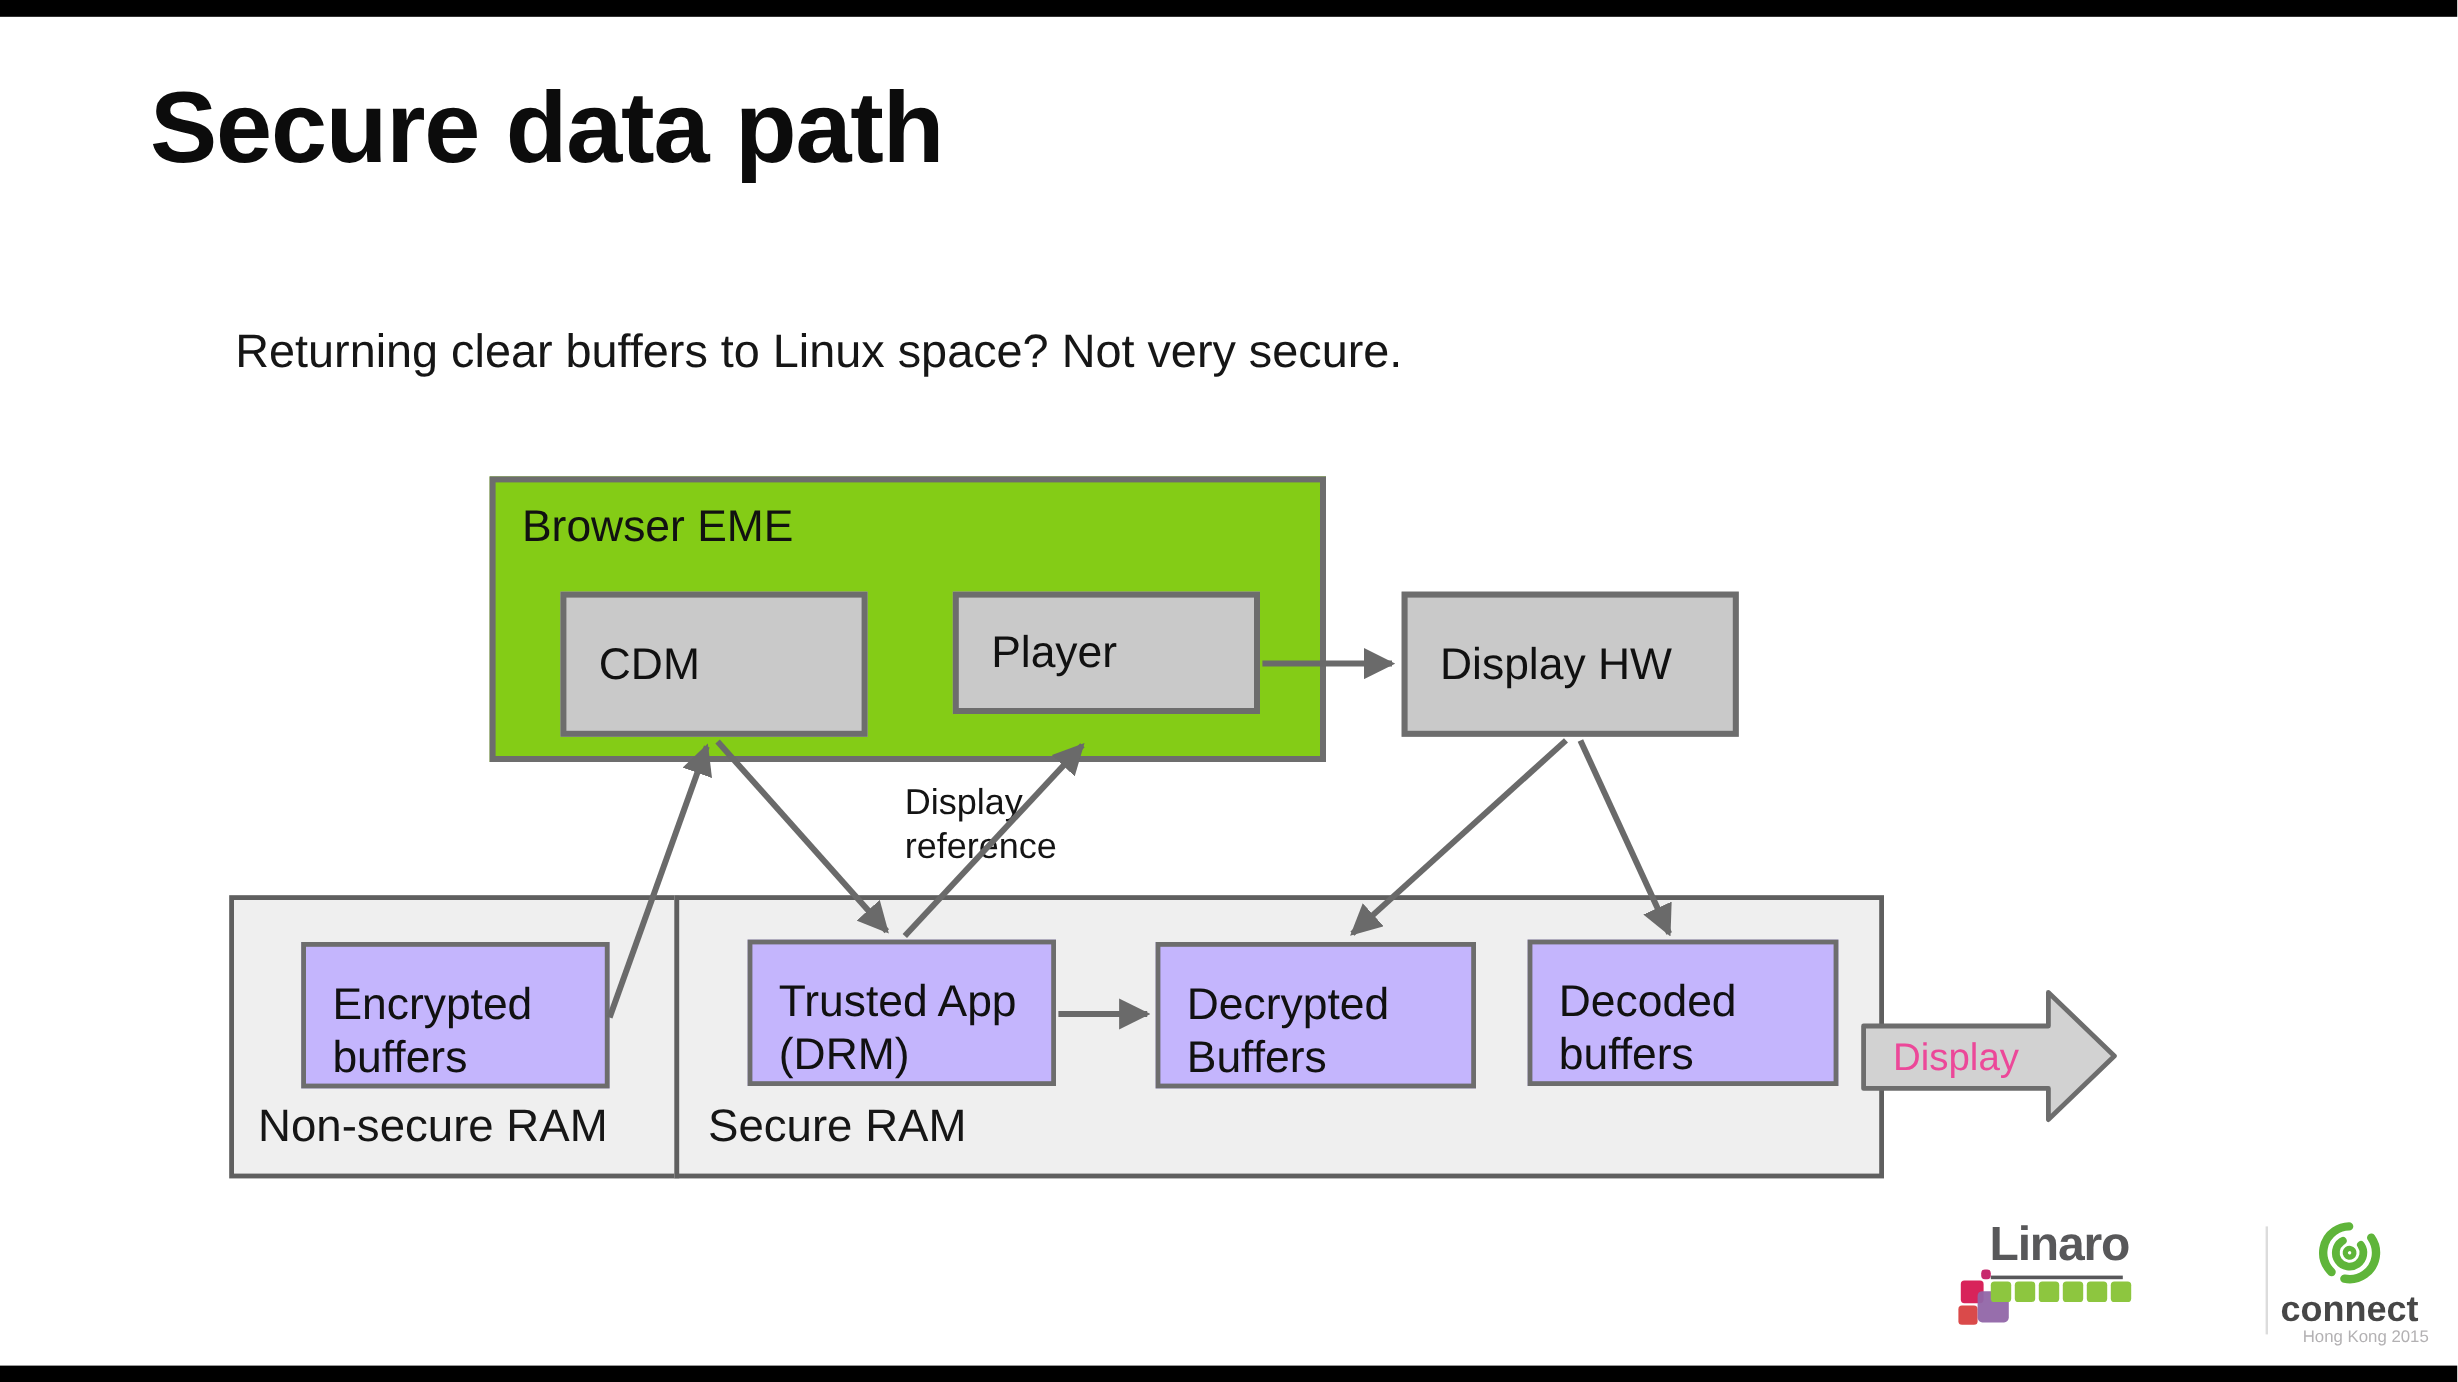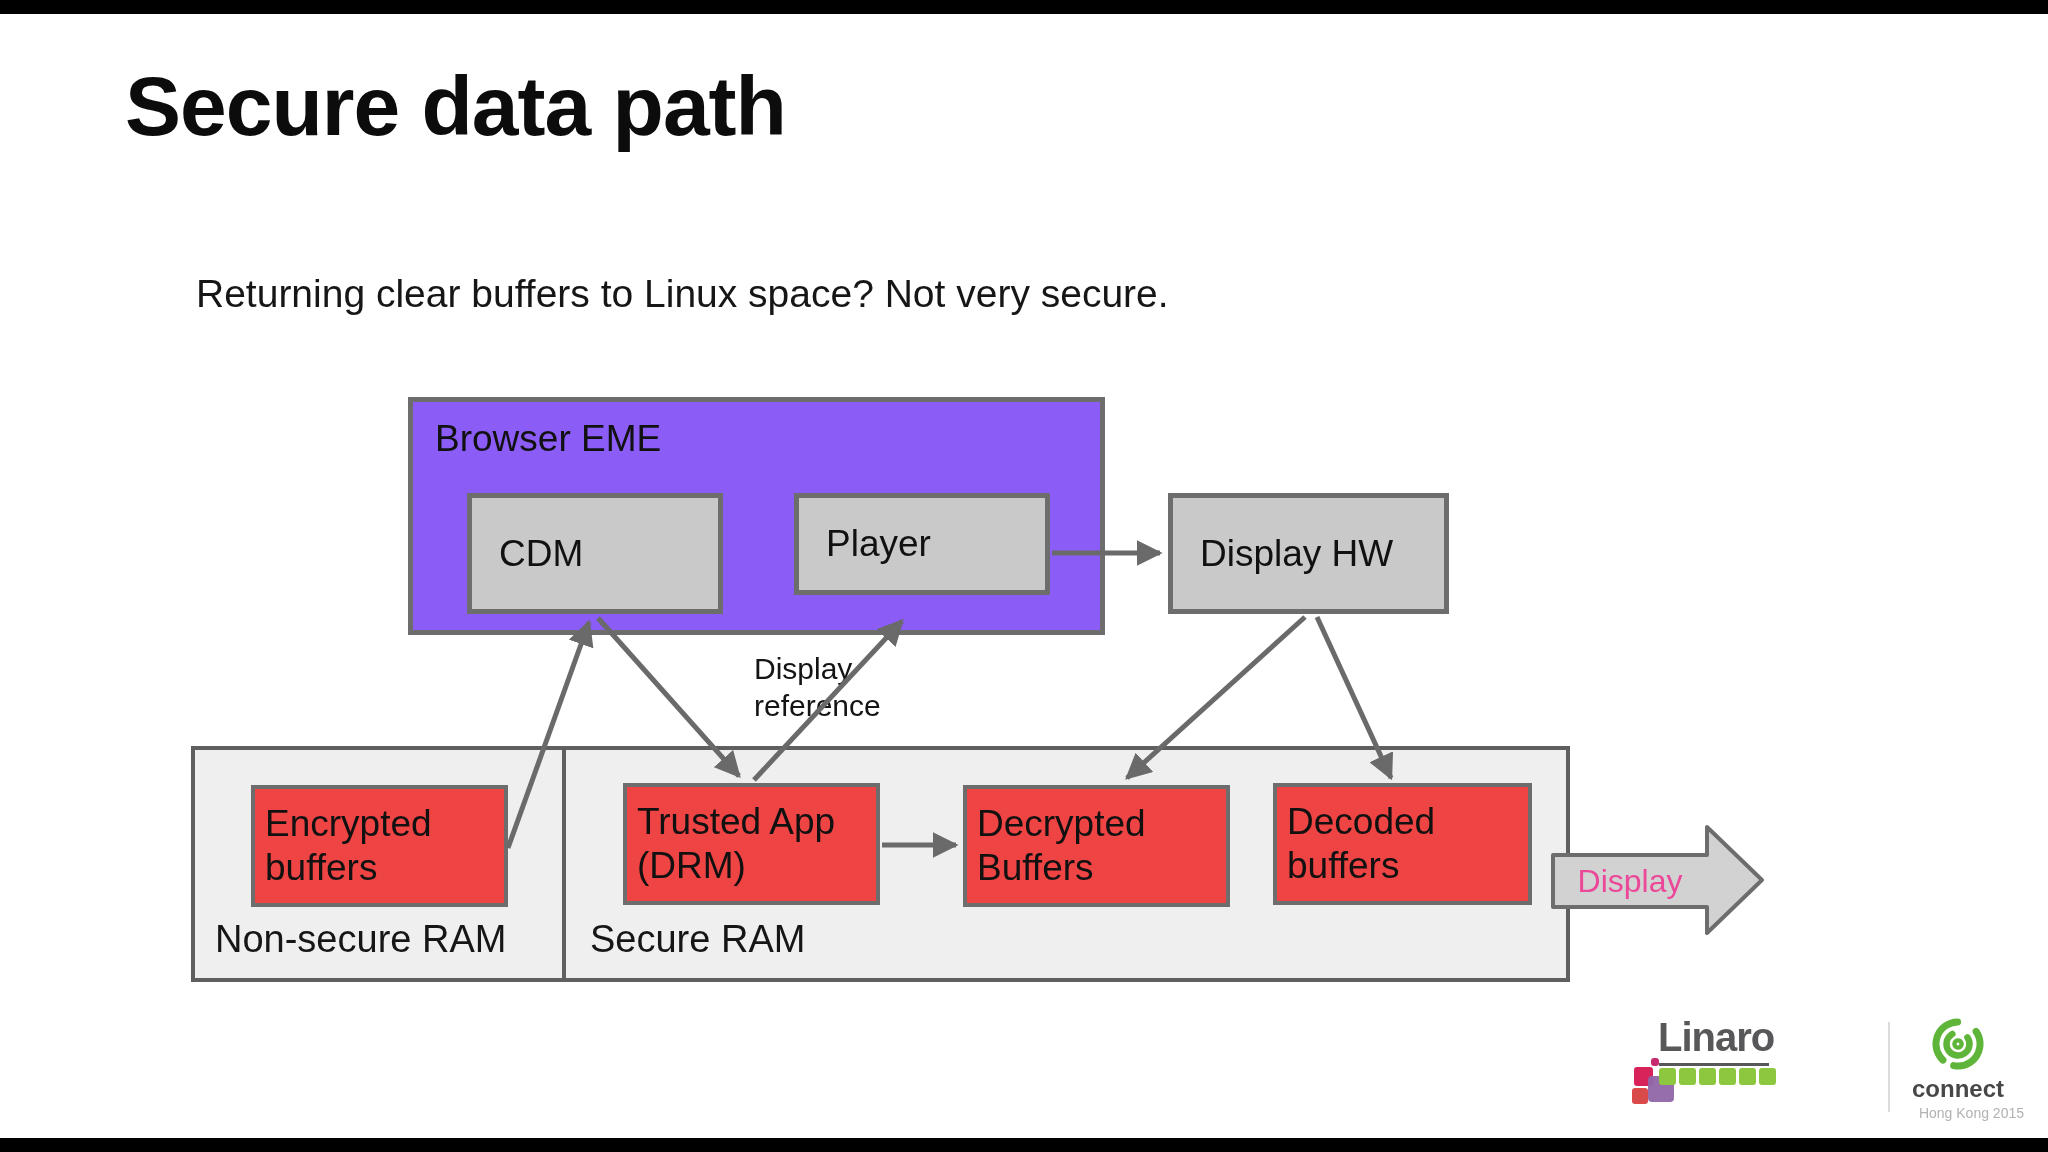--- a/index.html
+++ b/index.html
@@ -8,40 +8,40 @@
     font-family:"Liberation Sans","DejaVu Sans",sans-serif;color:#111111;
   }
   .bar{position:absolute;left:0;width:2048px;height:14px;background:#000000;}
   #bar-top{top:0;}
   #bar-bottom{bottom:0;}
 
   #title{position:absolute;left:125px;top:58px;font-size:84px;font-weight:bold;color:#0c0c0c;letter-spacing:-1px;}
   #subtitle{position:absolute;left:196px;top:272px;font-size:39px;color:#161616;}
 
   
-  .gwrap{position:absolute;background:#8b5cf6;border:5px solid #6d6d6d;box-sizing:border-box;}
+  .gwrap{position:absolute;background:#84cc16;border:5px solid #6d6d6d;box-sizing:border-box;}
   #browser-eme{left:408px;top:397px;width:697px;height:238px;}
   #browser-eme-label{position:absolute;left:22px;top:16px;font-size:37px;}
   .gbox{position:absolute;background:#c9c9c9;border:5px solid #6d6d6d;box-sizing:border-box;
         display:flex;align-items:center;padding-left:27px;font-size:37px;}
   #cdm{left:467px;top:493px;width:256px;height:121px;}
   #player{left:794px;top:493px;width:256px;height:102px;}
   #decoder-hw{left:1168px;top:493px;width:281px;height:121px;}
 
   
   .ram{position:absolute;background:#efefef;border:4px solid #5f5f5f;box-sizing:border-box;}
   #nonsecure-ram{left:191px;top:746px;width:375px;height:236px;}
   #secure-ram{left:562px;top:746px;width:1008px;height:236px;}
   .ram-label{position:absolute;font-size:38px;color:#161616;}
   #nonsecure-label{left:215px;top:918px;}
   #secure-label{left:590px;top:918px;}
 
   
-  .bbox{position:absolute;background:#ef4444;border:4px solid #6d6d6d;box-sizing:border-box;
-        display:flex;flex-direction:column;justify-content:center;padding-left:10px;padding-right:8px;
+  .bbox{position:absolute;background:#c4b5fd;border:4px solid #6d6d6d;box-sizing:border-box;
+        display:flex;flex-direction:column;justify-content:flex-end;padding-left:22px;padding-right:8px;
         font-size:37px;line-height:44px;color:#111111;}
   #encrypted{left:251px;top:785px;width:257px;height:122px;}
   #trusted{left:623px;top:783px;width:257px;height:122px;}
   #decrypted{left:963px;top:785px;width:267px;height:122px;}
   #decoded{left:1273px;top:783px;width:259px;height:122px;}
 
   #dmabuf{position:absolute;left:754px;top:650px;font-size:30px;line-height:37px;color:#141414;}
 
   #connector-layer{position:absolute;left:0;top:0;width:2048px;height:1152px;pointer-events:none;}
 
@@ -57,21 +57,21 @@
   #sq-magenta{left:23px;top:43px;width:8px;height:8px;background:#c72a6e;}
   #sq-pink{left:6px;top:52px;width:19px;height:19px;background:#d8235a;}
   #sq-red{left:4px;top:73px;width:16px;height:16px;background:#da4a4a;}
   #sq-purple{left:20px;top:61px;width:26px;height:26px;background:#9166a8;opacity:.95;border-radius:4px;}
 
   #logo-divider{position:absolute;left:1888px;top:1022px;width:2px;height:90px;background:#dcdcdc;}
 
   #connect-logo{position:absolute;left:1892px;top:1015px;width:132px;height:110px;}
   #connect-icon{position:absolute;left:39px;top:2px;width:54px;height:54px;}
   #connect-text{position:absolute;left:0;top:60px;width:132px;text-align:center;
-    font-size:24px;font-weight:bold;color:#474747;letter-spacing:0px;}
+    font-size:30px;font-weight:bold;color:#474747;letter-spacing:0px;}
   #event-text{position:absolute;left:0;top:90px;width:132px;text-align:right;
     font-size:14px;color:#b3b1b3;}
 </style>
 </head>
 <body>
 
 <div id="slide">
 
   <div id="bar-top" class="bar"></div>
   <div id="bar-bottom" class="bar"></div>

